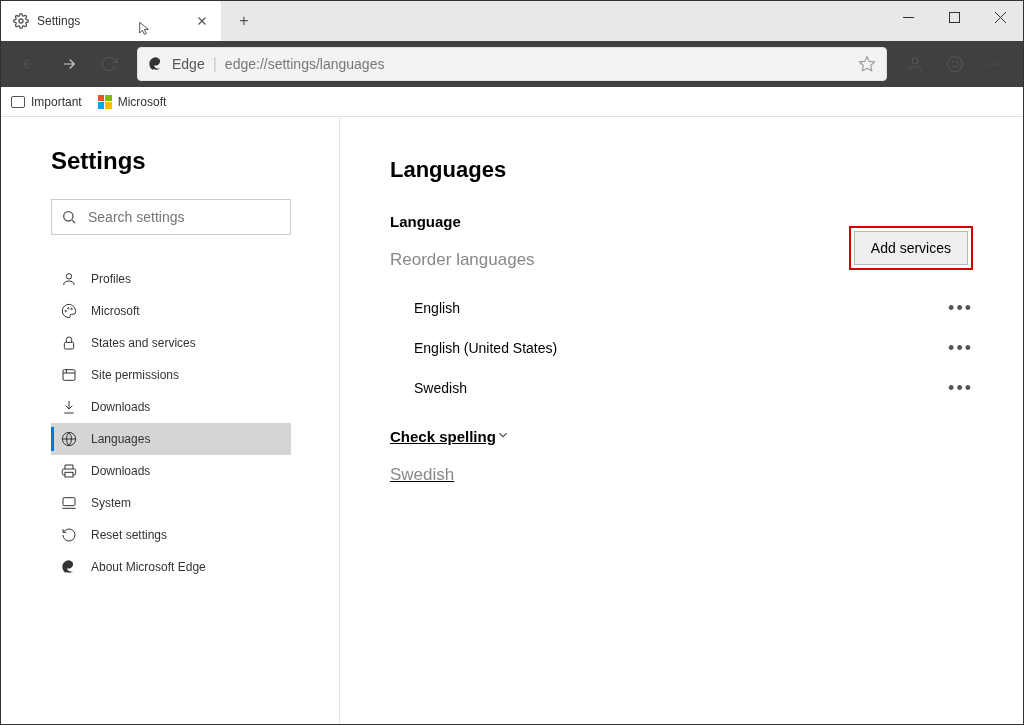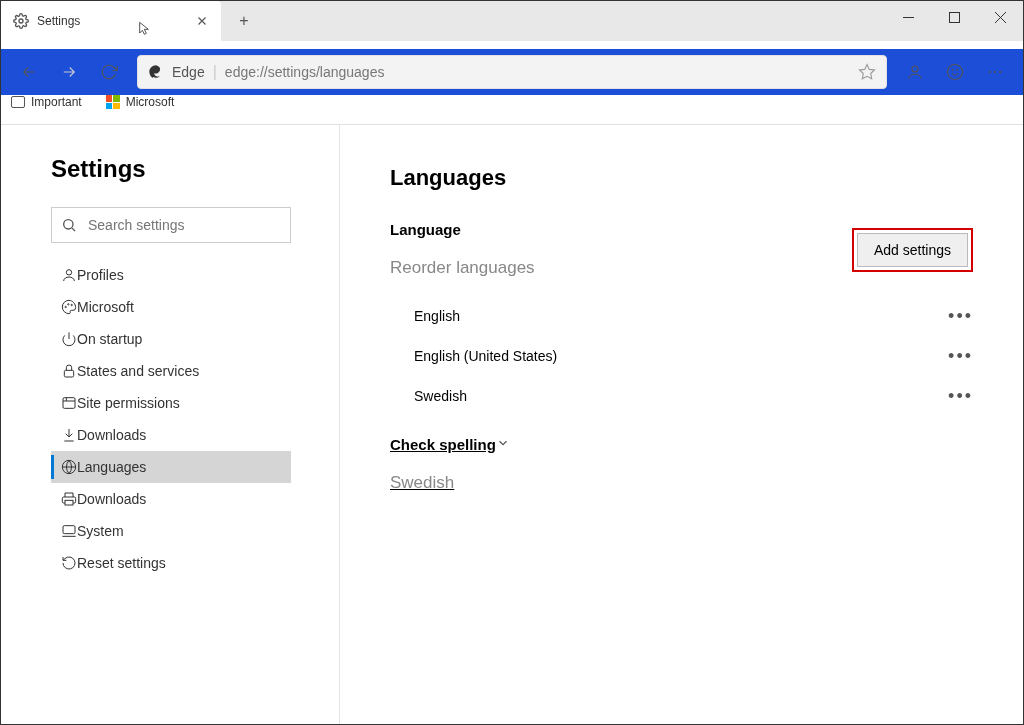--- a/index.html
+++ b/index.html
@@ -9,53 +9,53 @@
 .titlebar { height: 40px; background: #e8e8e8; display: flex; align-items: flex-start; }
 .tab { height: 40px; background: #fff; display: flex; align-items: center; padding: 0 12px; min-width: 220px; position: relative; border-top-right-radius: 4px; }
 .tab .gear { width: 16px; height: 16px; color: #555; }
 .tab .tab-title { margin-left: 8px; font-size: 12px; color: #333; flex: 1; }
 .tab .tab-close { width: 14px; height: 14px; color: #555; cursor: pointer; }
 .newtab { width: 30px; height: 30px; display: flex; align-items: center; justify-content: center; margin-top: 5px; margin-left: 8px; color: #555; cursor: pointer; font-size: 16px; }
 .window-controls { margin-left: auto; display: flex; }
 .wc { width: 46px; height: 32px; display: flex; align-items: center; justify-content: center; color: #333; cursor: pointer; }
 
 
-.toolbar { height: 46px; background: #1d4ed8; display: flex; align-items: center; padding: 15px 8px; margin-top: 8px; }
+.toolbar { height: 46px; background: #404040; display: flex; align-items: center; padding: 15px 8px; }
 .tbtn { width: 40px; height: 40px; display: flex; align-items: center; justify-content: center; color: #555; cursor: pointer; }
 .tbtn.disabled { color: #ccc; cursor: default; }
 .addrbar { flex: 1; height: 34px; background: #f3f3f3; border-radius: 4px; display: flex; align-items: center; padding: 0 10px; margin: 0 8px; border: 1px solid #e0e0e0; }
 .addrbar .elogo { width: 16px; height: 16px; }
 .addrbar .identity { margin: 0 8px; color: #555; font-size: 14px; }
 .addrbar .sep { color: #ccc; margin-right: 8px; }
 .addrbar .url { font-size: 14px; color: #777; flex: 1; }
 .addrbar .star { color: #999; cursor: pointer; }
 
 
-.bookmarks { height: 30px; border-bottom: 1px solid #e0e0e0; display: flex; align-items: flex-start; padding: 0 10px; gap: 24px; }
+.bookmarks { height: 30px; border-bottom: 1px solid #e0e0e0; display: flex; align-items: center; padding: 0 10px; gap: 16px; }
 .bkm { display: flex; align-items: center; gap: 6px; font-size: 12px; color: #333; cursor: pointer; }
 .folder-icon { width: 14px; height: 12px; border: 1px solid #555; border-radius: 2px; position: relative; }
 .ms-logo { width: 14px; height: 14px; display: grid; grid-template-columns: 1fr 1fr; grid-template-rows: 1fr 1fr; gap: 1px; }
 .ms-logo div:nth-child(1){background:#f25022}.ms-logo div:nth-child(2){background:#7fba00}.ms-logo div:nth-child(3){background:#00a4ef}.ms-logo div:nth-child(4){background:#ffb900}
 
 
 .content { display: flex; height: calc(725px - 40px - 46px - 30px - 2px); }
 .sidebar { width: 339px; border-right: 1px solid #e5e5e5; padding: 30px 40px 0 50px; }
 .sidebar h1 { font-size: 24px; font-weight: 600; margin-bottom: 24px; }
-.searchwrap { position: relative; margin-bottom: 16px; width: 240px; }
+.searchwrap { position: relative; margin-bottom: 28px; width: 240px; }
 .searchwrap input { width: 100%; height: 36px; border: 1px solid #ccc; padding: 0 10px 0 36px; font-size: 14px; outline: none; }
 .searchwrap .sicon { position: absolute; left: 10px; top: 10px; width: 16px; height: 16px; color: #555; }
 .navlist { list-style: none; width: 240px; }
-.navitem { display: flex; align-items: center; height: 32px; padding: 0 10px; font-size: 14px; color: #333; cursor: pointer; position: relative; }
+.navitem { display: flex; align-items: center; height: 32px; padding: 0 10px; font-size: 12px; color: #333; cursor: pointer; gap: 14px; position: relative; }
 .navitem.active { background: #d5d5d5; }
 .navitem.active::before { content: ""; position: absolute; left: 0; top: 4px; bottom: 4px; width: 3px; background: #0078d4; }
 .navitem svg, .navitem .icon { width: 16px; height: 16px; color: #333; flex-shrink: 0; }
 
 .main { flex: 1; padding: 40px 50px 0 50px; position: relative; }
 .main h2 { font-size: 22px; font-weight: 600; margin-bottom: 30px; }
-.section-header { display: flex; justify-content: space-between; align-items: center; }
+.section-header { display: flex; justify-content: space-between; align-items: flex-end; }
 .section-title { font-size: 15px; font-weight: 600; }
 .section-sub { font-size: 17px; color: #888; margin-top: 20px; }
 .add-btn { border: 1px solid #bbb; background: #efefef; padding: 8px 16px; font-size: 14px; cursor: pointer; }
 .highlight-box { border: 2px solid #d40000; padding: 3px; display: inline-block; }
 .lang-list { margin-top: 18px; }
 .lang-row { display: flex; justify-content: space-between; align-items: center; height: 40px; padding-left: 24px; font-size: 14px; text-align: center; }
 .lang-row .dots { color: #555; cursor: pointer; font-size: 18px; letter-spacing: 2px; }
 .spell-section { margin-top: 20px; display: flex; align-items: flex-start; text-decoration: underline; }
 .cursor { position: absolute; width: 16px; height: 16px; pointer-events: none; }
 </style>
@@ -182,27 +182,20 @@
           <span class="icon"><svg viewBox="0 0 24 24" fill="none" stroke="currentColor" stroke-width="1.5">
               <path d="M12 2a10 10 0 1 0 0 20c1 0 2-.8 2-2 0-.6-.3-1-.3-1.5 0-1 .8-1.5 1.8-1.5H18a4 4 0 0 0 4-4c0-5.5-4.5-11-10-11z"></path>
               <circle cx="7" cy="12" r="1"></circle>
               <circle cx="11" cy="8" r="1"></circle>
               <circle cx="16" cy="9" r="1"></circle>
             </svg></span>
           <span>Microsoft</span>
         </li>
         <li class="navitem">
           <span class="icon"><svg viewBox="0 0 24 24" fill="none" stroke="currentColor" stroke-width="1.5">
-              <path d="M18.36 6.64a9 9 0 1 1-12.73 0"></path>
-              <line x1="12" y1="2" x2="12" y2="12"></line>
-            </svg></span>
-          <span>On startup</span>
-        </li>
-        <li class="navitem">
-          <span class="icon"><svg viewBox="0 0 24 24" fill="none" stroke="currentColor" stroke-width="1.5">
               <rect x="5" y="11" width="14" height="10" rx="2"></rect>
               <path d="M8 11V7a4 4 0 0 1 8 0v4"></path>
             </svg></span>
           <span>States and services</span>
         </li>
         <li class="navitem">
           <span class="icon"><svg viewBox="0 0 24 24" fill="none" stroke="currentColor" stroke-width="1.5">
               <rect x="3" y="4" width="18" height="16" rx="2"></rect>
               <path d="M3 9h18M8 4v5"></path>
             </svg></span>
@@ -234,36 +227,42 @@
               <path d="M2 20h20"></path>
             </svg></span>
           <span>System</span>
         </li>
         <li class="navitem">
           <span class="icon"><svg viewBox="0 0 24 24" fill="none" stroke="currentColor" stroke-width="1.5">
               <path d="M3 12a9 9 0 1 0 3-6.7L3 8"></path>
               <path d="M3 3v5h5"></path>
             </svg></span>
           <span>Reset settings</span>
+        </li>
+        <li class="navitem">
+          <span class="icon"><svg viewBox="0 0 24 24" fill="currentColor">
+              <path d="M12 2C6.48 2 2 6.48 2 12c0 3.87 2.2 7.22 5.42 8.88.25-1.5.18-3.05-.3-4.53C5.56 14.5 5 12.32 5 10c0-2.5 1-4.7 2.63-6.32C5.1 5.12 3.5 8.37 3.5 12c0 4.7 3.8 8.5 8.5 8.5 2.45 0 4.65-1.03 6.2-2.68-1.92 1.18-4.27 1.28-6.3.17-1.52-.83-2.62-2.3-2.9-3.99 3.3 1.18 7-.5 8.5-3.5.9-1.8.73-3.9-.23-5.63C15.77 3.37 14 2.6 12 2z"></path>
+            </svg></span>
+          <span>About Microsoft Edge</span>
         </li>
       </ul>
     <svg class="cursor" style="left:137px; top:21px" viewBox="0 0 24 24" fill="#fff" stroke="#000" stroke-width="1">
         <path d="M4 2l0 16 4-4 3 6 3-1.5-3-6 6 0z"></path>
       </svg>
   </div>
 
   <div class="main">
     <h2>Languages</h2>
     <div class="section-header">
       <div>
         <div class="section-title">Language</div>
         <div class="section-sub">Reorder languages</div>
       </div>
       <span class="highlight-box">
-        <button class="add-btn">Add settings</button>
+        <button class="add-btn">Add services</button>
       </span>
     </div>
     <div class="lang-list" id="langlist">
         <div class="lang-row">
           <span>English</span>
           <span class="dots">•••</span>
         </div>
         <div class="lang-row">
           <span>English (United States)</span>
           <span class="dots">•••</span>

